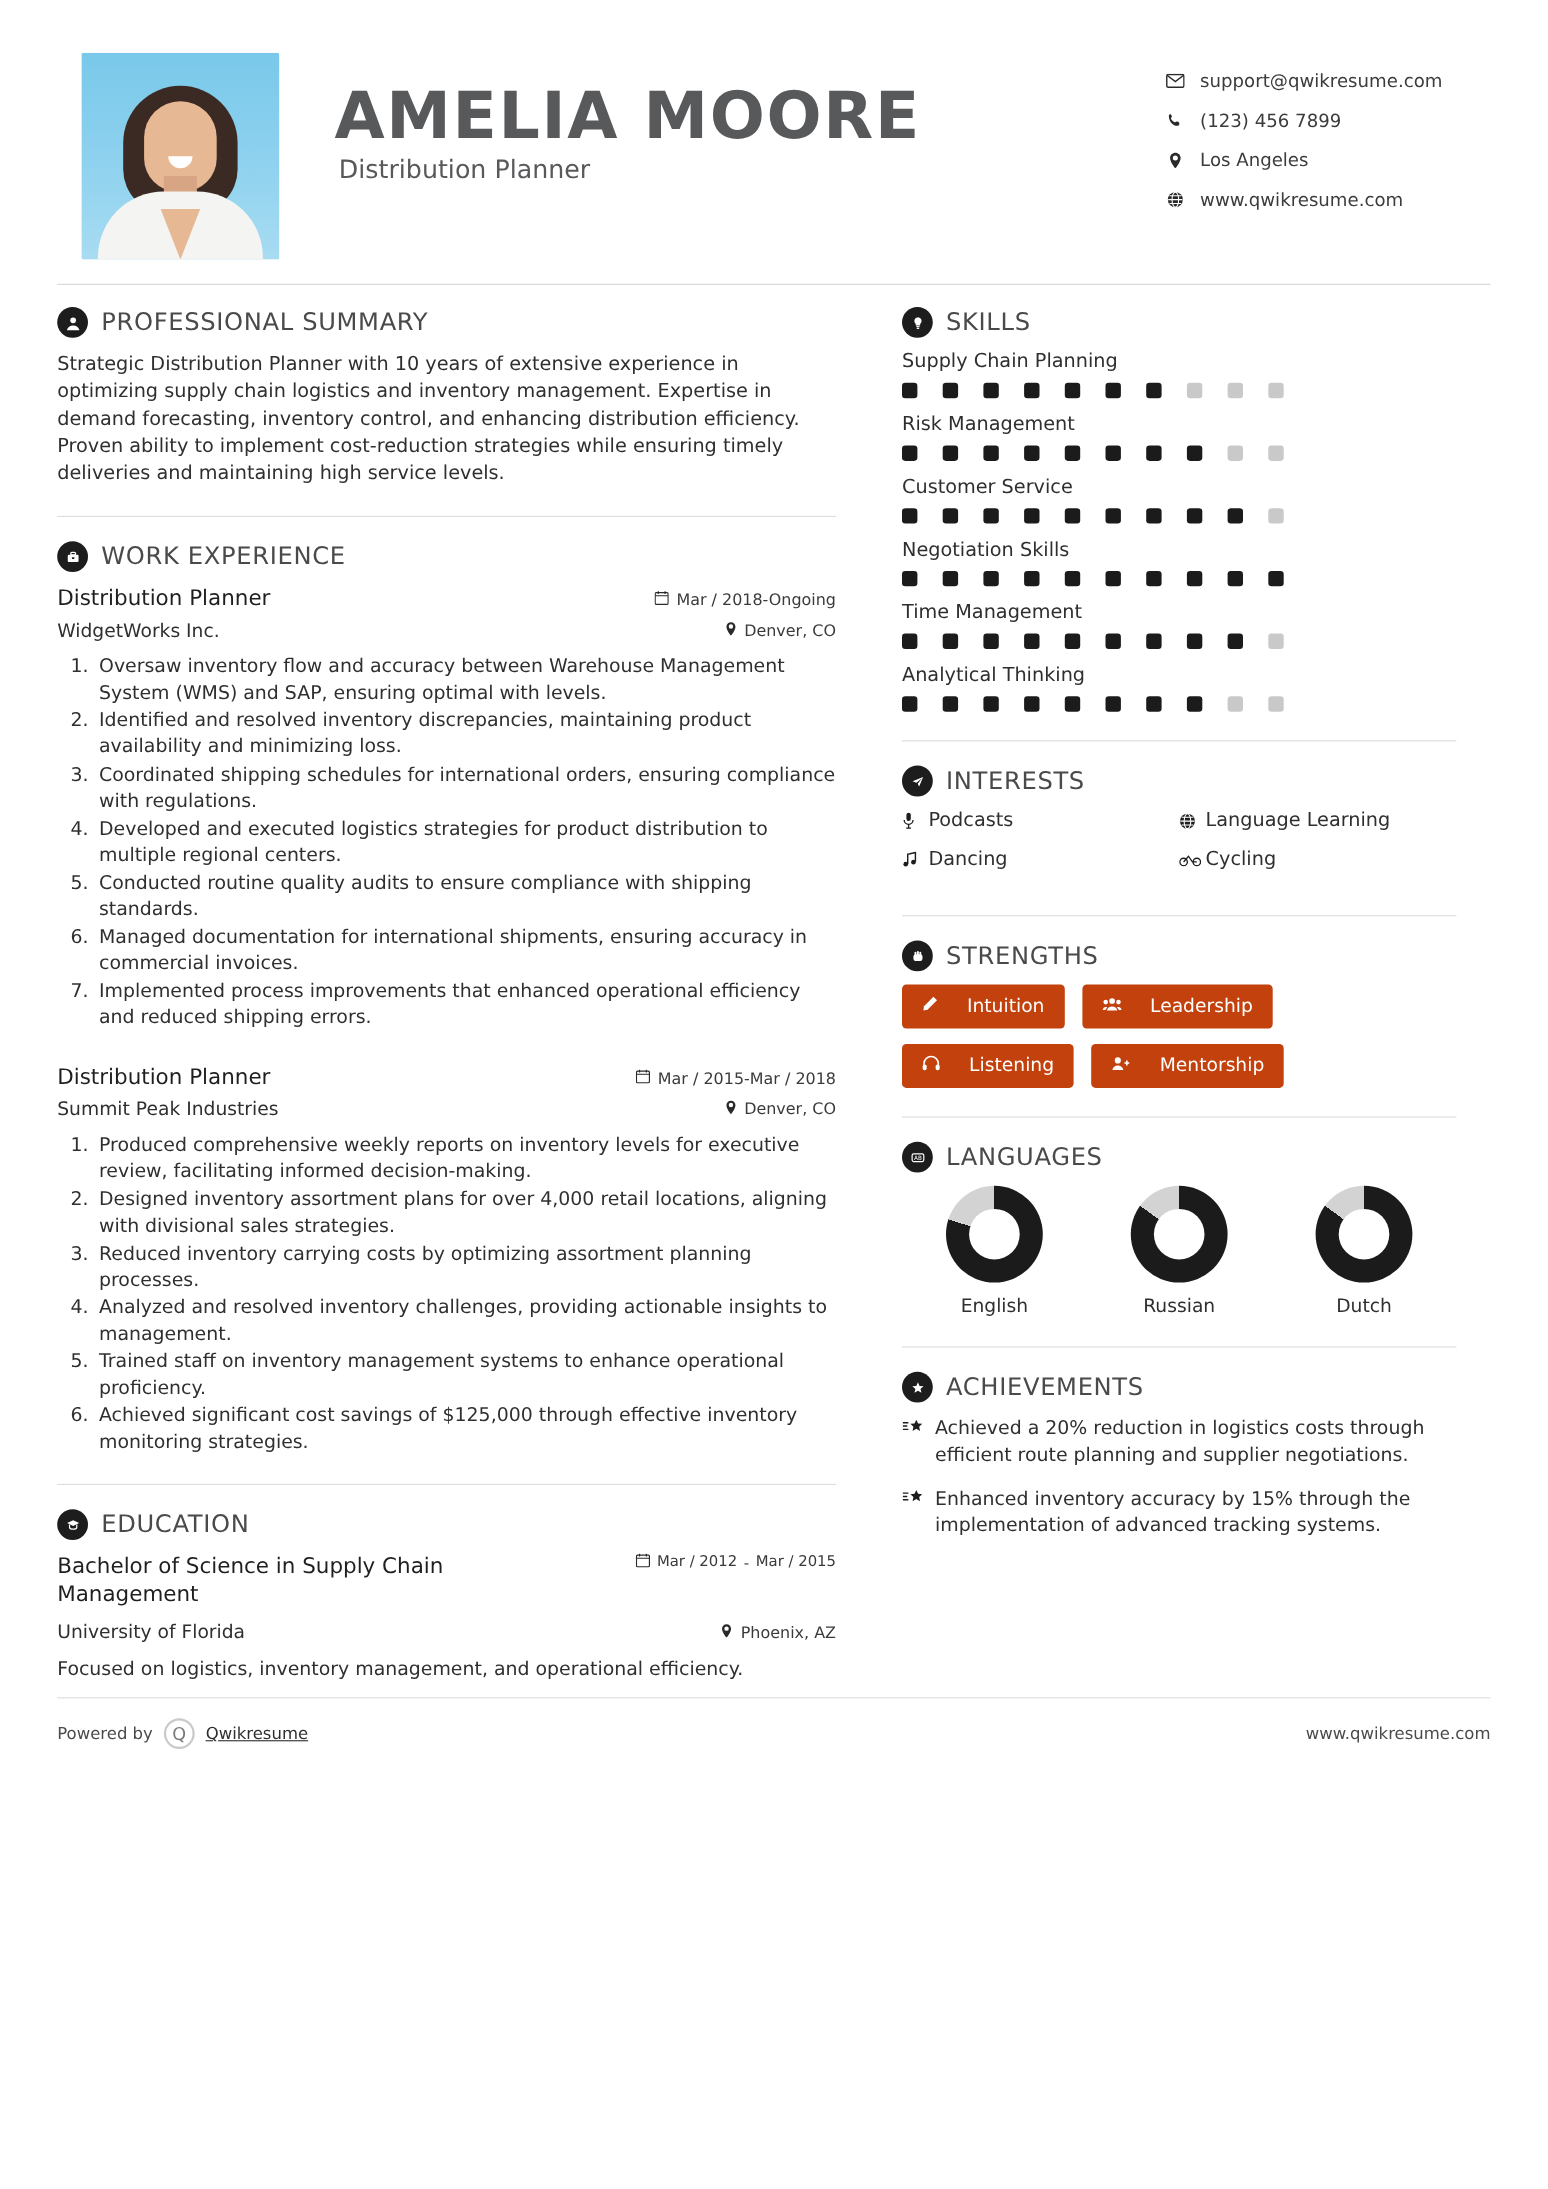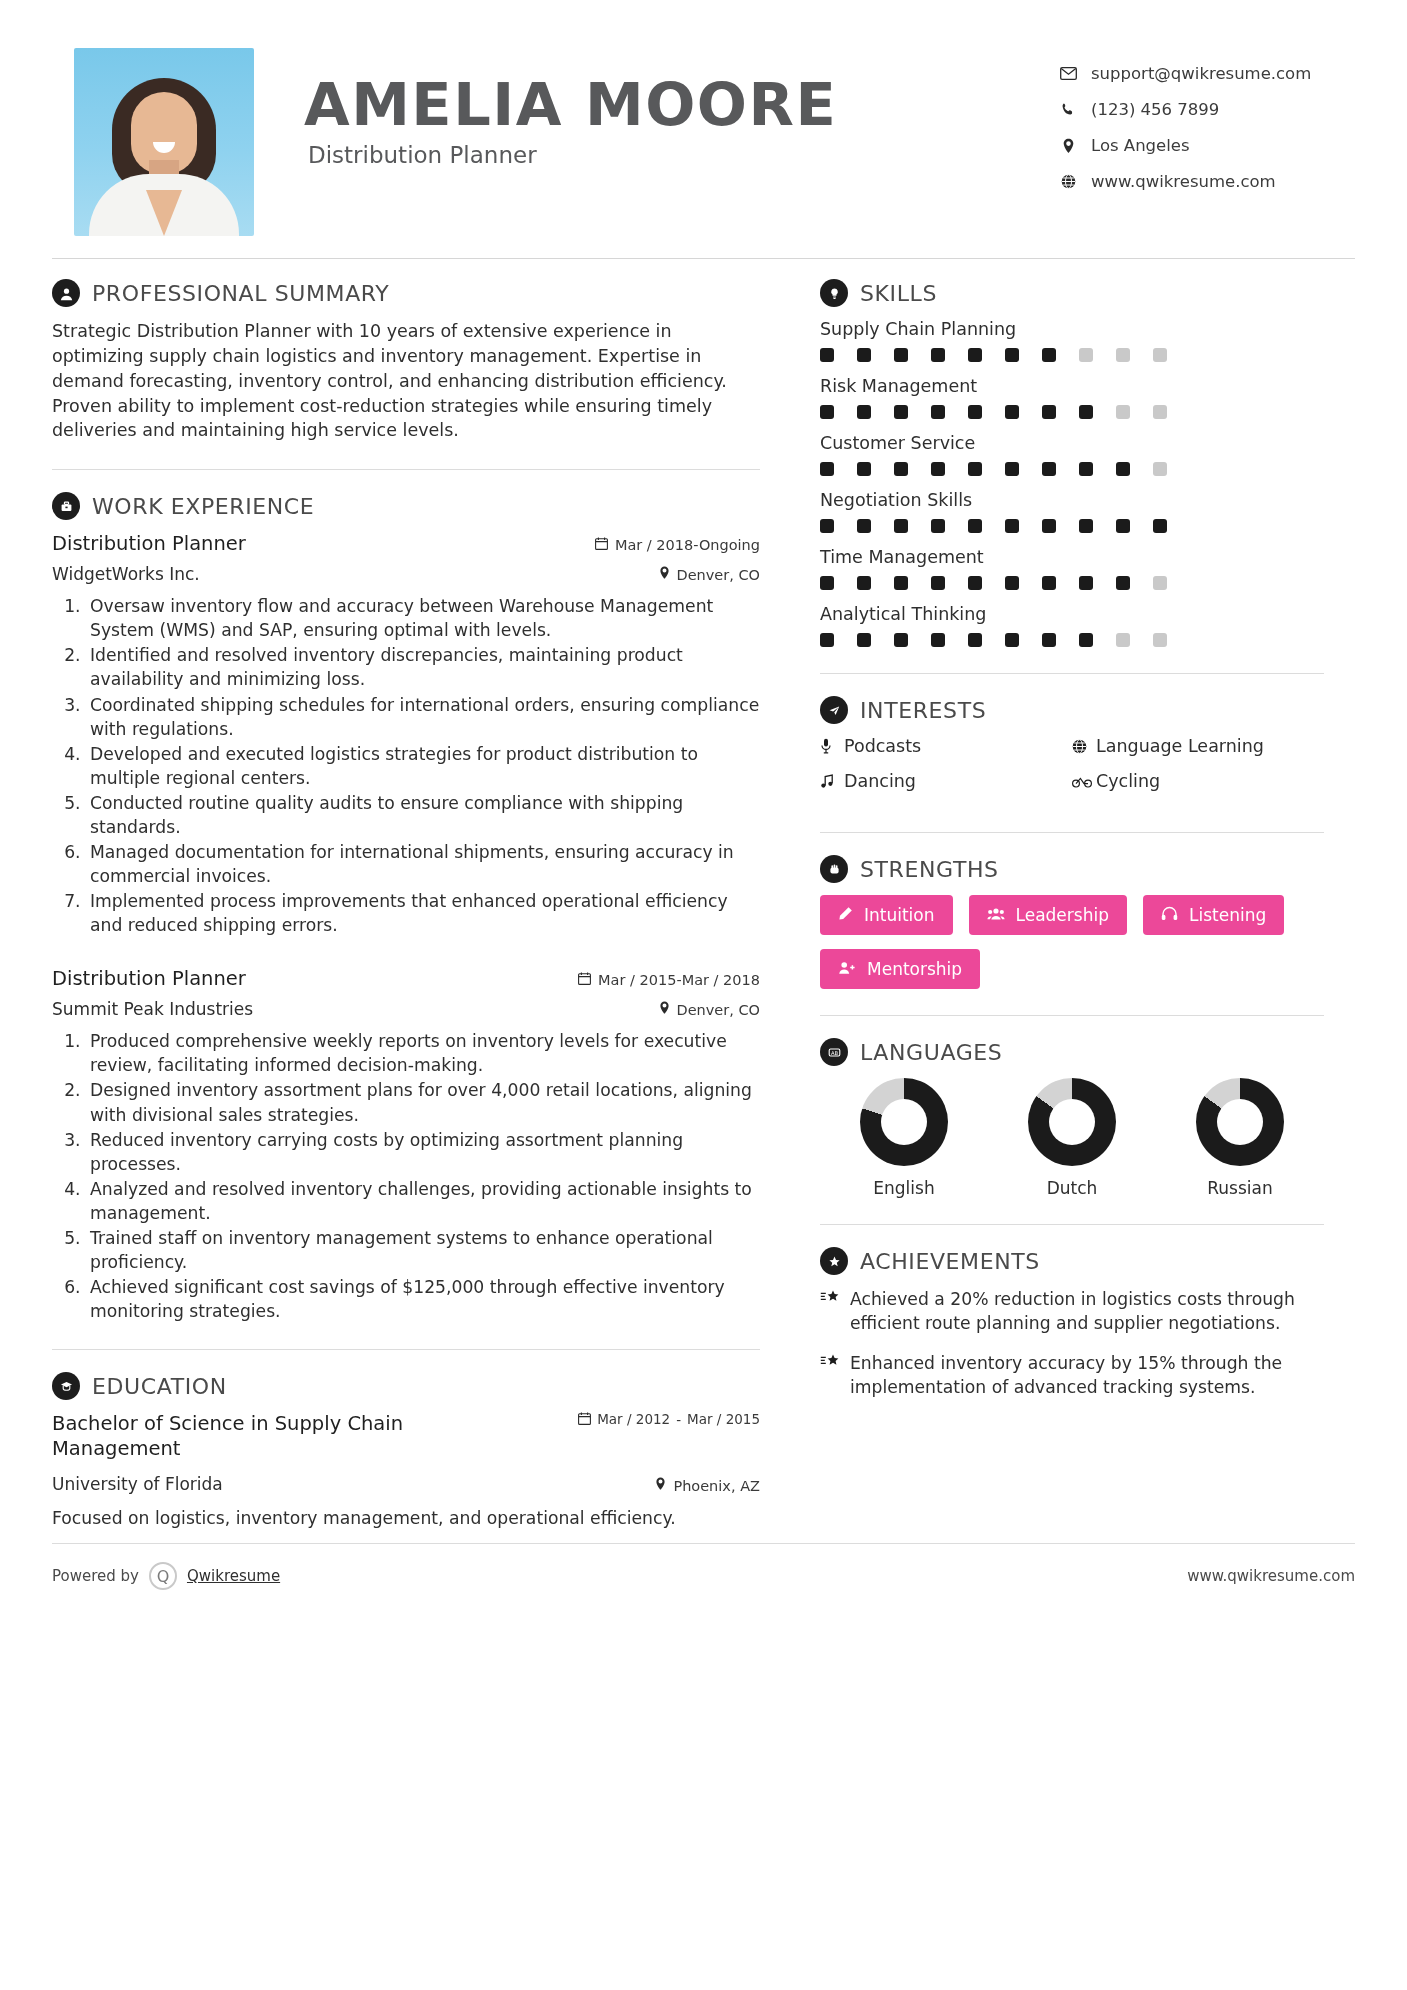--- a/index.html
+++ b/index.html
@@ -289,28 +289,28 @@
   }
 
   
   .strengths {
     display: flex;
     flex-wrap: wrap;
     gap: 14px 16px;
     margin-top: 6px;
   }
   .strength {
-    background: #ec4899;
+    background: #c2410c;
     color: #fff;
     border-radius: 4px;
     padding: 10px 18px;
     font-size: 17px;
     display: inline-flex;
     align-items: center;
-    gap: 11px;
+    gap: 26px;
   }
 
   
   .langs {
     display: flex;
     justify-content: space-around;
     margin-top: 12px;
     text-align: center;
   }
   .lang { width: 33%; }
@@ -815,25 +815,25 @@
         <span class="sec-title">LANGUAGES</span>
       </div>
 
       <div class="langs">
         <div class="lang">
           <div class="donut" style="background: conic-gradient(rgb(27, 27, 27) 0deg, rgb(27, 27, 27) 288deg, rgb(211, 211, 211) 288deg, rgb(211, 211, 211) 360deg);"></div>
           <div class="lang-name">English</div>
         </div>
         <div class="lang">
           <div class="donut" style="background: conic-gradient(rgb(27, 27, 27) 0deg, rgb(27, 27, 27) 306deg, rgb(211, 211, 211) 306deg, rgb(211, 211, 211) 360deg);"></div>
-          <div class="lang-name">Dutch</div>
+          <div class="lang-name">Russian</div>
         </div>
         <div class="lang">
           <div class="donut" style="background: conic-gradient(rgb(27, 27, 27) 0deg, rgb(27, 27, 27) 306deg, rgb(211, 211, 211) 306deg, rgb(211, 211, 211) 360deg);"></div>
-          <div class="lang-name">Russian</div>
+          <div class="lang-name">Dutch</div>
         </div>
       </div>
 
       <div class="sec-div"></div>
 
       <div class="sec-head">
         <span class="sec-ic">
           <svg width="17" height="17" viewBox="0 0 17 17">
               <circle cx="8.5" cy="8.5" r="8.5" fill="#1d1d1d"></circle>
               <path d="M8.5 3.6 L10 7 L13.6 7.3 L10.8 9.7 L11.7 13.2 L8.5 11.3 L5.3 13.2 L6.2 9.7 L3.4 7.3 L7 7 Z" fill="#fff"></path>

